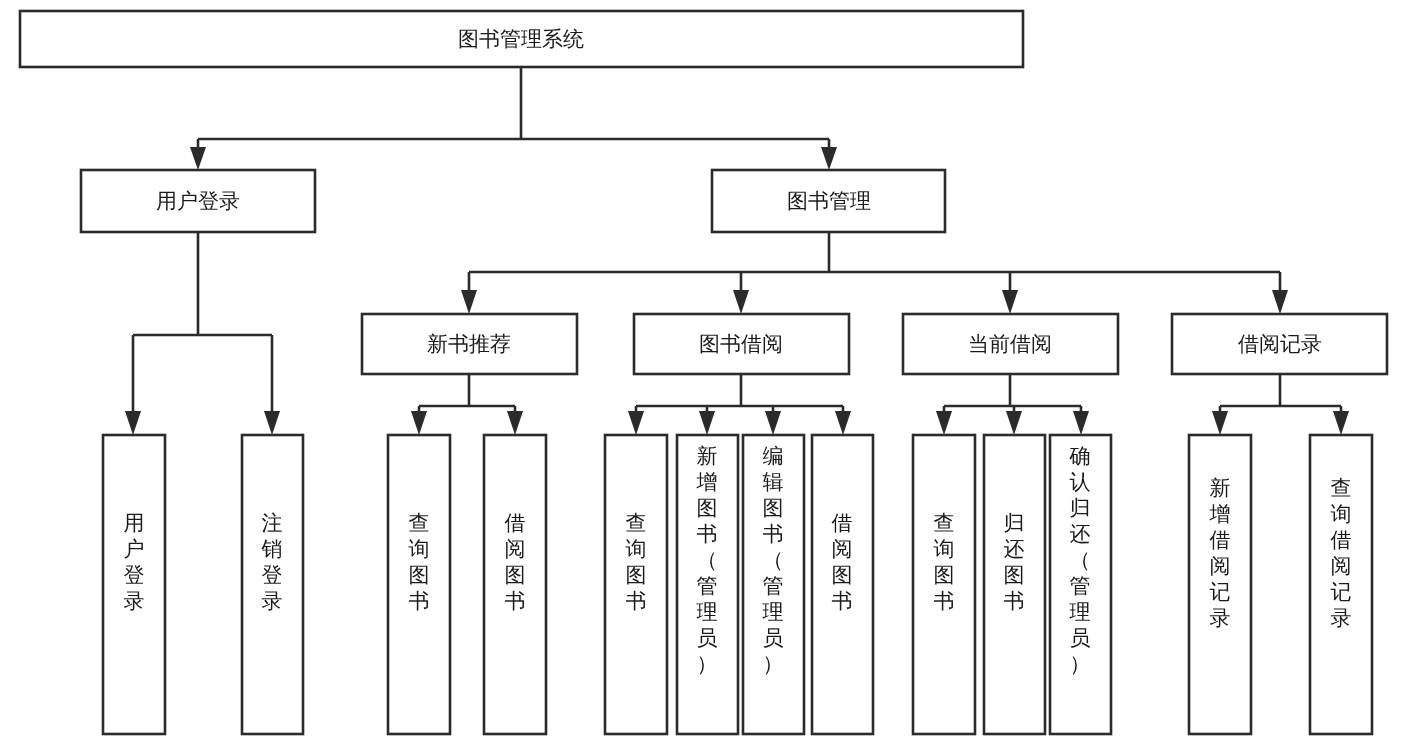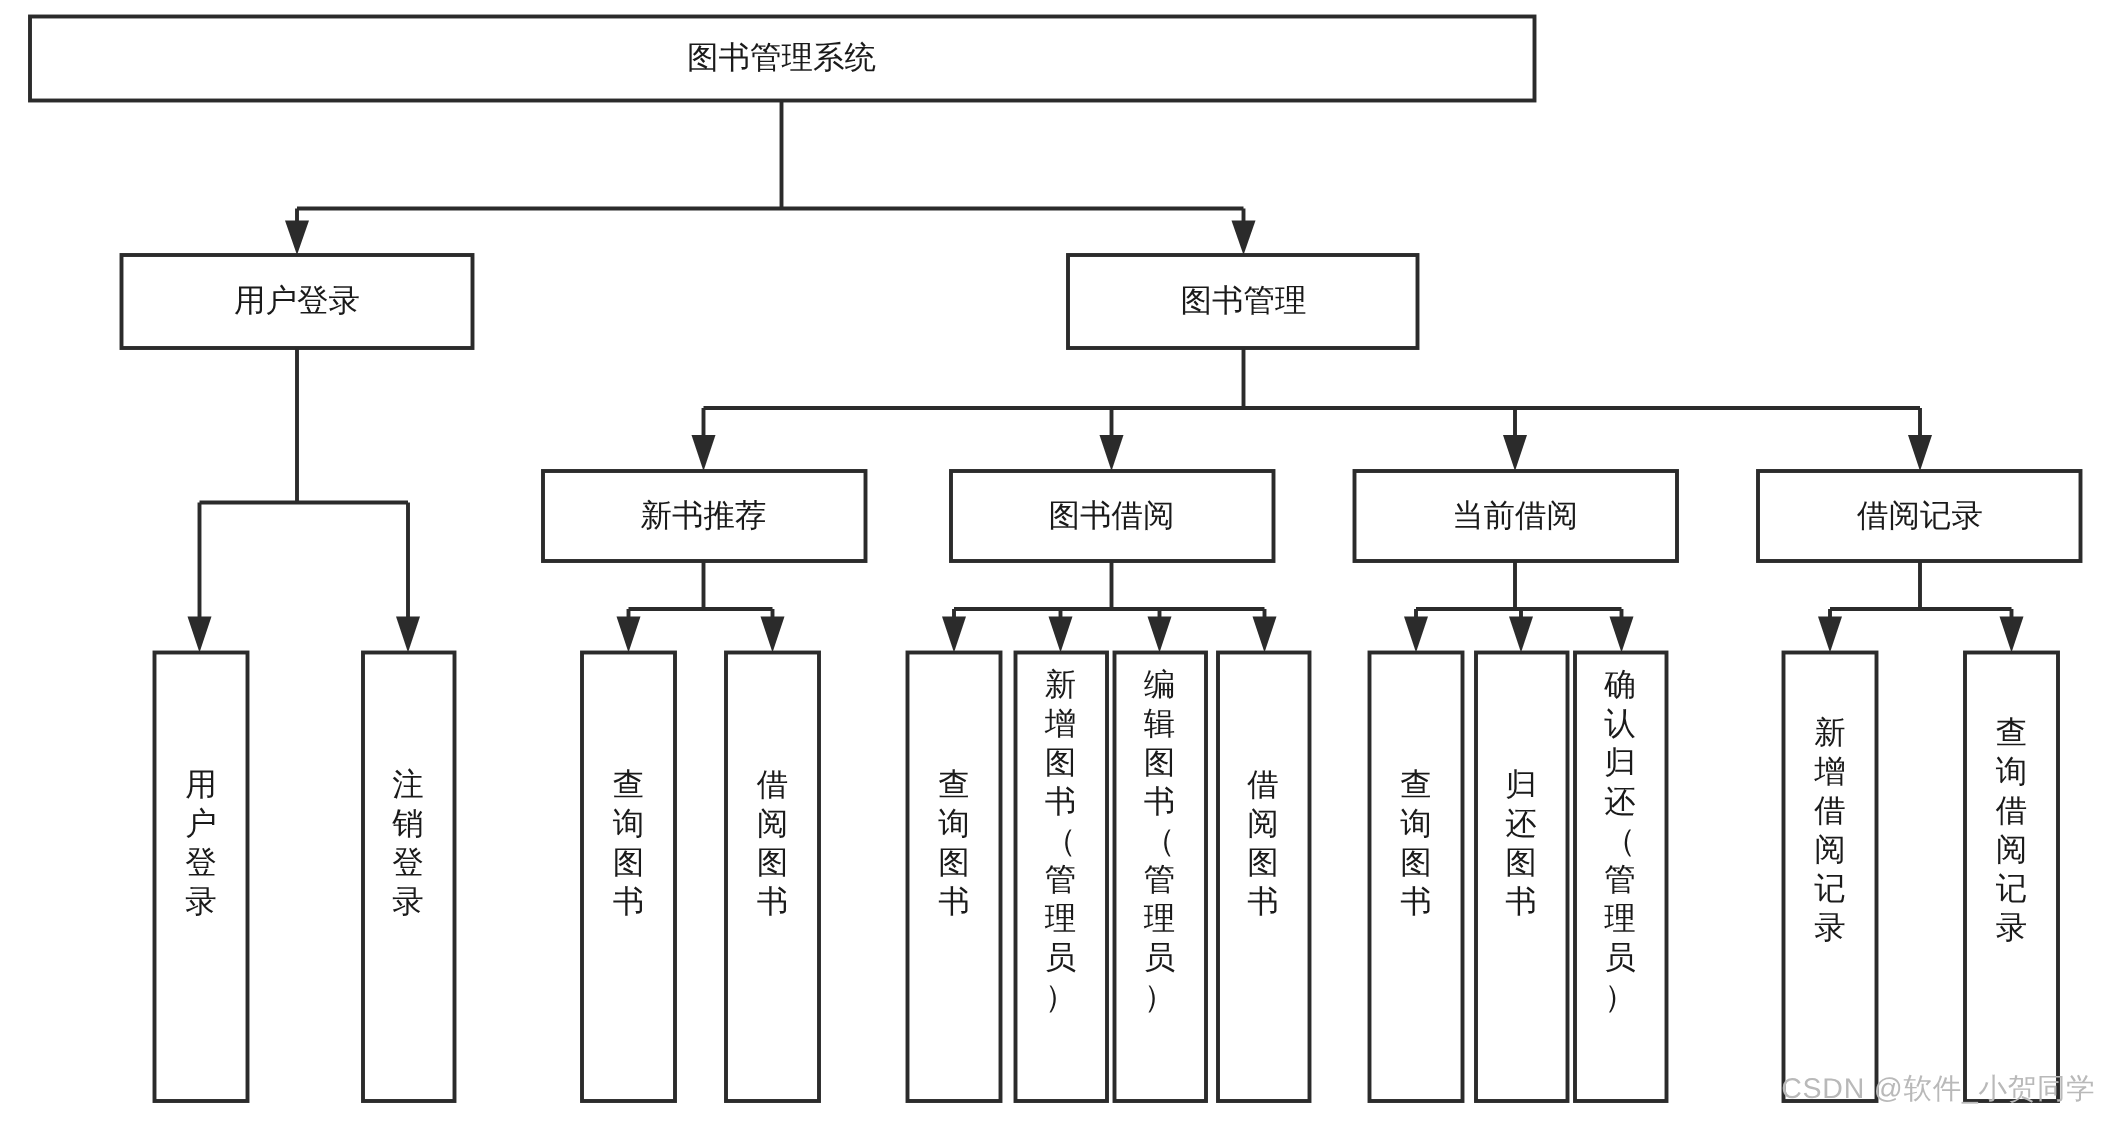--- a/index.html
+++ b/index.html
@@ -213,14 +213,13 @@
     <g>
       <rect class="node-box" x="1189" y="435" width="62" height="299"></rect>
       <text class="node-label-v" x="1220" y="495"><tspan x="1220" dy="0">新</tspan><tspan x="1220" dy="26">增</tspan><tspan x="1220" dy="26">借</tspan><tspan x="1220" dy="26">阅</tspan><tspan x="1220" dy="26">记</tspan><tspan x="1220" dy="26">录</tspan></text>
     </g>
     <g>
       <rect class="node-box" x="1310" y="435" width="62" height="299"></rect>
       <text class="node-label-v" x="1341" y="495"><tspan x="1341" dy="0">查</tspan><tspan x="1341" dy="26">询</tspan><tspan x="1341" dy="26">借</tspan><tspan x="1341" dy="26">阅</tspan><tspan x="1341" dy="26">记</tspan><tspan x="1341" dy="26">录</tspan></text>
     </g>
   </svg>
 
-  <div class="watermark">CSDN @软件_小贺同学</div>
 </div>
 
 </body></html>

